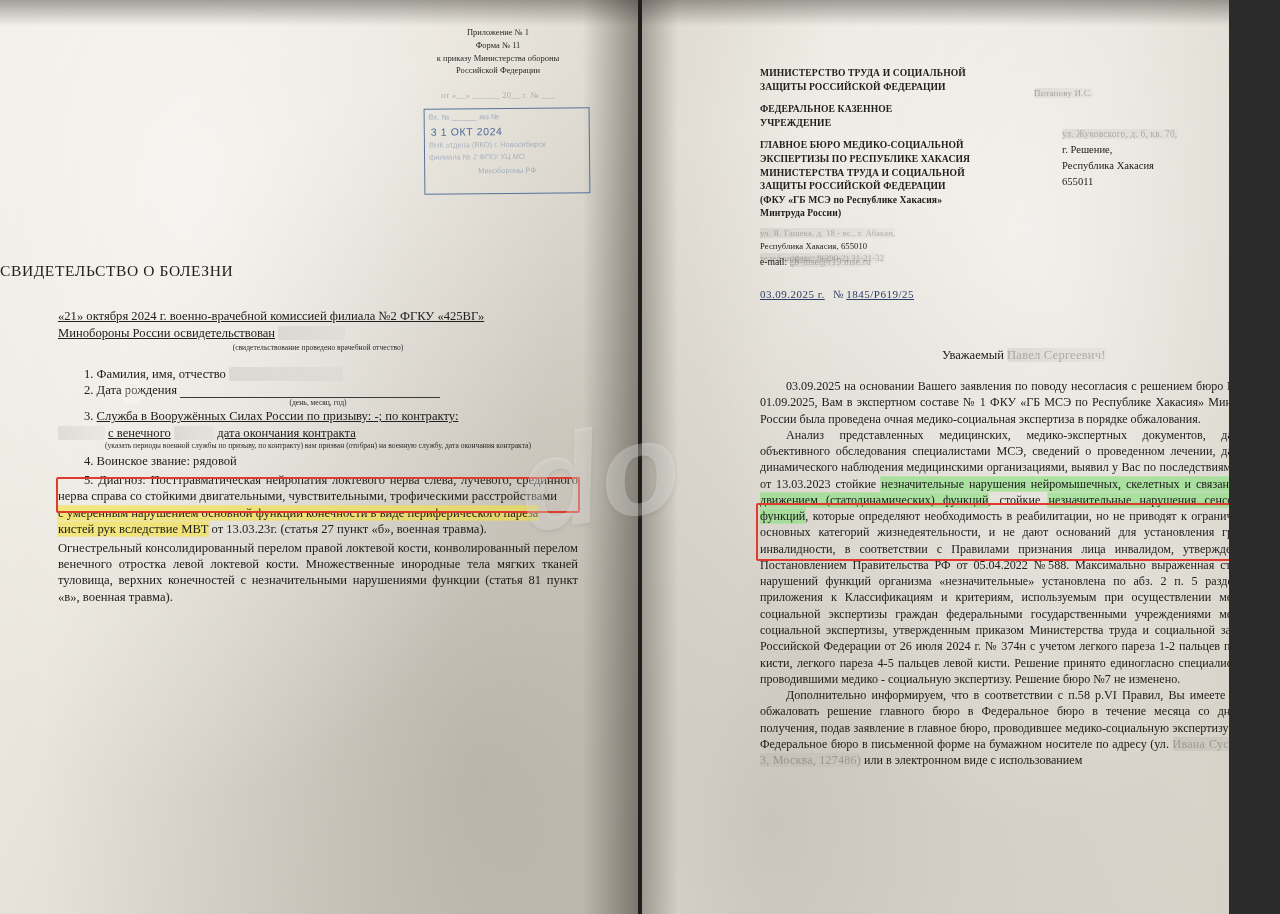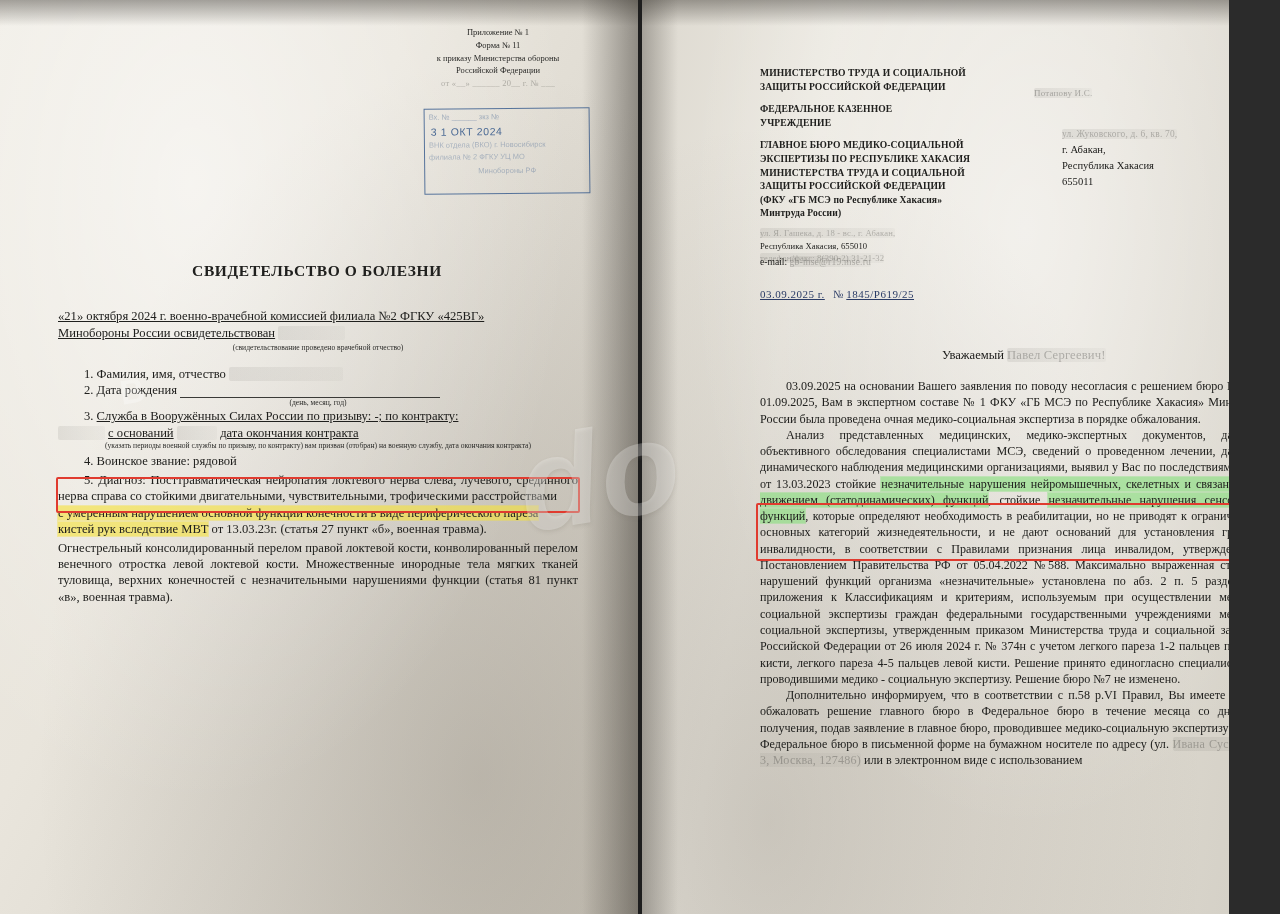--- a/index.html
+++ b/index.html
@@ -85,20 +85,21 @@
     top: 26px;
     width: 200px;
     text-align: center;
     font-size: 8.5px;
     line-height: 1.5;
     color: #2a2a28;
   }
   .l-stamp-head .faint {
     color: rgba(40,40,38,0.30);
     letter-spacing: .3px;
+    margin-top: 12px;
   }
   .reg-box {
     position: absolute;
     left: 424px;
     top: 108px;
     width: 166px;
     height: 86px;
     border: 1.4px solid #4a6a96;
     color: #3d5f8e;
     font-family: "Liberation Sans", sans-serif;
@@ -116,23 +117,23 @@
     margin: 1px 0 1px 2px;
   }
   .reg-box .rline { margin-top: 1px; }
   .reg-box .rcenter { text-align: center; margin-top: 3px; }
   .reg-box .faintx { opacity: .4; }
 
   .l-title {
     position: absolute;
     left: 0; right: 4px;
     top: 262px;
-    text-align: center;
+    text-align: left;
     font-size: 15.5px;
-    font-weight: bold;
+    font-weight: normal;
     letter-spacing: .6px;
   }
   .l-subnum {
     position: absolute;
     left: 0; right: 0;
     top: 283px;
     text-align: center;
     font-size: 8px;
     color: rgba(40,40,38,0.35);
   }
@@ -344,21 +345,21 @@
           <span class="ln" style="width:260px;"></span>
         </p>
         <p class="tiny">(день, месяц, год)</p>
 
         <p class="item-ind">
           <span>3.</span>
           <span class="ul">Служба в Вооружённых Силах России по призыву: -; по контракту:</span>
         </p>
         <p>
           <span class="blur">&nbsp;&nbsp;&nbsp;&nbsp;&nbsp;&nbsp;&nbsp;&nbsp;&nbsp;&nbsp;&nbsp;&nbsp;&nbsp;&nbsp;</span>
-          <span class="ul">с оснований</span>
+          <span class="ul">с венечного</span>
           <span class="blur">&nbsp;&nbsp;&nbsp;&nbsp;&nbsp;&nbsp;&nbsp;&nbsp;&nbsp;&nbsp;&nbsp;&nbsp;</span>
           <span class="ul">дата окончания контракта</span>
         </p>
         <p class="tiny">(указать периоды военной службы по призыву, по контракту) вам призван (отобран) на военную службу, дата окончания контракта)</p>
 
         <p class="item-ind" style="margin-top:2px;">
           <span>4.</span>
           <span>Воинское звание: рядовой</span>
         </p>
 
@@ -410,21 +411,21 @@
           <span class="blur">ул. Я. Гашека, д. 18 - вс., г. Абакан,</span>
         </div>
         <div class="reg">Республика Хакасия, 655010</div>
         <div class="reg">
           <span class="blur">телефон/факс: 8(390-2) 31-21-32</span>
         </div>
       </div>
 
       <div class="r-addr">
         <div><span class="blur">ул. Жуковского, д. 6, кв. 70,</span></div>
-        <div>г. Абакан,</div>
+        <div>г. Решение,</div>
         <div>Республика Хакасия</div>
         <div>655011</div>
       </div>
 
       <div class="r-email">
         <span>e-mail:</span>
         <span class="blur">gb-mse@r19.mse.ru</span>
       </div>
 
       <div class="r-numline">

